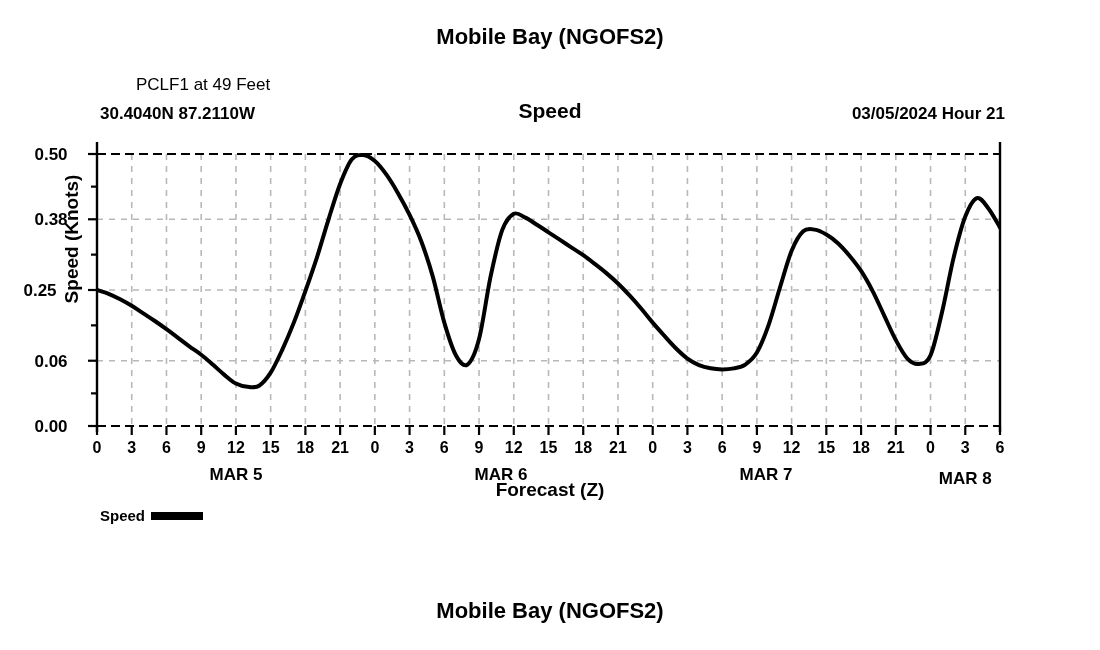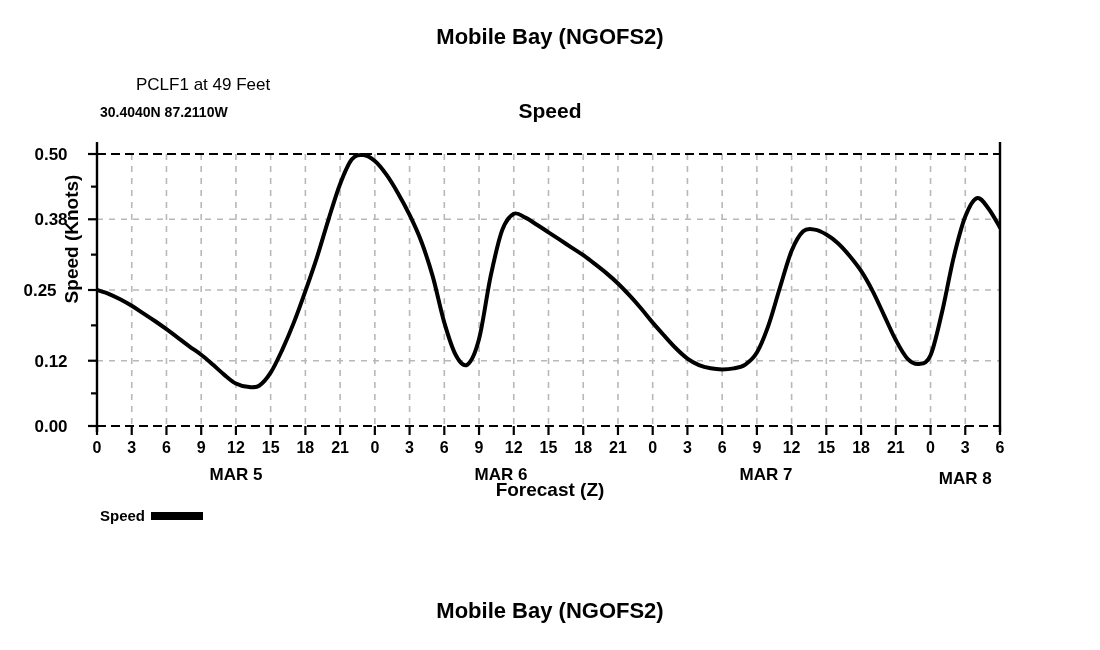--- a/index.html
+++ b/index.html
@@ -50,21 +50,21 @@
     top: 75px;
     font-size: 17px;
     font-weight: normal;
     white-space: nowrap;
     margin-left: 36px;
   }
   .hdr-coords {
     position: absolute;
     left: 100px;
     top: 104px;
-    font-size: 14px;
+    font-size: 17px;
     font-weight: bold;
     white-space: nowrap;
   }
   .hdr-center {
     position: absolute;
     left: 0;
     top: 99px;
     width: 1100px;
     text-align: center;
     font-size: 21px;
@@ -159,20 +159,21 @@
 </head>
 <body>
 
 <div id="page">
 
   <div class="ttl-main">Mobile Bay (NGOFS2)</div>
 
   <div class="hdr-station">PCLF1 at 49 Feet</div>
   <div class="hdr-coords">30.4040N  87.2110W</div>
   <div class="hdr-center">Speed</div>
+  <div class="hdr-right">03/05/2024 Hour 21</div>
 
   <div id="plot-wrap">
     <div class="ylabel">Speed (Knots)</div>
     <svg id="plot-svg" width="1100" height="650" style="position:absolute; left:0; top:0;">
         <line x1="131.73076923076923" y1="154" x2="131.73076923076923" y2="426" stroke="#b8b8b8" stroke-width="1.6" stroke-dasharray="6 6"></line>
         <line x1="166.46153846153845" y1="154" x2="166.46153846153845" y2="426" stroke="#b8b8b8" stroke-width="1.6" stroke-dasharray="6 6"></line>
         <line x1="201.19230769230768" y1="154" x2="201.19230769230768" y2="426" stroke="#b8b8b8" stroke-width="1.6" stroke-dasharray="6 6"></line>
         <line x1="235.92307692307693" y1="154" x2="235.92307692307693" y2="426" stroke="#b8b8b8" stroke-width="1.6" stroke-dasharray="6 6"></line>
         <line x1="270.6538461538462" y1="154" x2="270.6538461538462" y2="426" stroke="#b8b8b8" stroke-width="1.6" stroke-dasharray="6 6"></line>
         <line x1="305.38461538461536" y1="154" x2="305.38461538461536" y2="426" stroke="#b8b8b8" stroke-width="1.6" stroke-dasharray="6 6"></line>
@@ -243,21 +244,21 @@
         </clipPath>
         <g clip-path="url(#plotclip)">
           <path d="M 97.00 290.00 C 98.93 290.63, 104.72 292.27, 108.58 293.81 C 112.44 295.35, 116.29 297.25, 120.15 299.25 C 124.01 301.24, 127.87 303.42, 131.73 305.78 C 135.59 308.13, 139.45 310.85, 143.31 313.39 C 147.17 315.93, 151.03 318.38, 154.88 321.01 C 158.74 323.64, 162.60 326.36, 166.46 329.17 C 170.32 331.98, 174.18 334.97, 178.04 337.87 C 181.90 340.77, 185.76 343.77, 189.62 346.58 C 193.47 349.39, 197.33 351.74, 201.19 354.74 C 205.05 357.73, 208.91 361.17, 212.77 364.53 C 216.63 367.88, 220.49 371.69, 224.35 374.86 C 228.21 378.04, 232.06 381.57, 235.92 383.57 C 239.78 385.56, 243.64 386.47, 247.50 386.83 C 251.36 387.19, 255.22 388.10, 259.08 385.74 C 262.94 383.39, 266.79 378.67, 270.65 372.69 C 274.51 366.70, 278.37 358.18, 282.23 349.84 C 286.09 341.50, 289.95 332.43, 293.81 322.64 C 297.67 312.85, 301.53 301.97, 305.38 291.09 C 309.24 280.21, 313.10 269.33, 316.96 257.36 C 320.82 245.39, 324.68 231.52, 328.54 219.28 C 332.40 207.04, 336.26 193.89, 340.12 183.92 C 343.97 173.95, 347.83 164.25, 351.69 159.44 C 355.55 154.63, 359.41 154.82, 363.27 155.09 C 367.13 155.36, 370.99 157.81, 374.85 161.07 C 378.71 164.34, 382.56 169.32, 386.42 174.67 C 390.28 180.02, 394.14 186.46, 398.00 193.17 C 401.86 199.88, 405.72 206.95, 409.58 214.93 C 413.44 222.91, 417.29 230.79, 421.15 241.04 C 425.01 251.29, 428.87 262.80, 432.73 276.40 C 436.59 290.00, 440.45 309.49, 444.31 322.64 C 448.17 335.79, 452.03 348.30, 455.88 355.28 C 459.74 362.26, 463.60 367.25, 467.46 364.53 C 471.32 361.81, 475.18 353.65, 479.04 338.96 C 482.90 324.27, 486.76 294.53, 490.62 276.40 C 494.47 258.27, 498.33 240.59, 502.19 230.16 C 506.05 219.73, 509.91 215.93, 513.77 213.84 C 517.63 211.75, 521.49 215.83, 525.35 217.65 C 529.21 219.46, 533.06 222.27, 536.92 224.72 C 540.78 227.17, 544.64 229.80, 548.50 232.34 C 552.36 234.87, 556.22 237.41, 560.08 239.95 C 563.94 242.49, 567.79 245.03, 571.65 247.57 C 575.51 250.11, 579.37 252.46, 583.23 255.18 C 587.09 257.90, 590.95 260.90, 594.81 263.89 C 598.67 266.88, 602.53 269.87, 606.38 273.14 C 610.24 276.40, 614.10 279.75, 617.96 283.47 C 621.82 287.19, 625.68 291.27, 629.54 295.44 C 633.40 299.61, 637.26 303.96, 641.12 308.50 C 644.97 313.03, 648.83 318.11, 652.69 322.64 C 656.55 327.17, 660.41 331.43, 664.27 335.70 C 668.13 339.96, 671.99 344.40, 675.85 348.21 C 679.71 352.02, 683.56 355.73, 687.42 358.54 C 691.28 361.35, 695.14 363.44, 699.00 365.07 C 702.86 366.70, 706.72 367.61, 710.58 368.34 C 714.44 369.06, 718.29 369.42, 722.15 369.42 C 726.01 369.42, 729.87 369.15, 733.73 368.34 C 737.59 367.52, 741.45 367.16, 745.31 364.53 C 749.17 361.90, 753.03 359.09, 756.88 352.56 C 760.74 346.03, 764.60 336.24, 768.46 325.36 C 772.32 314.48, 776.18 299.70, 780.04 287.28 C 783.90 274.86, 787.76 260.17, 791.62 250.83 C 795.47 241.49, 799.33 234.78, 803.19 231.25 C 807.05 227.71, 810.91 229.07, 814.77 229.62 C 818.63 230.16, 822.49 232.25, 826.35 234.51 C 830.21 236.78, 834.06 239.68, 837.92 243.22 C 841.78 246.75, 845.64 251.10, 849.50 255.73 C 853.36 260.35, 857.22 265.07, 861.08 270.96 C 864.94 276.85, 868.79 283.65, 872.65 291.09 C 876.51 298.52, 880.37 307.41, 884.23 315.57 C 888.09 323.73, 891.95 332.89, 895.81 340.05 C 899.67 347.21, 903.53 354.55, 907.38 358.54 C 911.24 362.53, 915.10 364.53, 918.96 363.98 C 922.82 363.44, 926.68 363.98, 930.54 355.28 C 934.40 346.58, 938.26 328.08, 942.12 311.76 C 945.97 295.44, 949.83 273.23, 953.69 257.36 C 957.55 241.49, 961.41 226.44, 965.27 216.56 C 969.13 206.68, 972.99 199.42, 976.85 198.06 C 980.71 196.70, 984.56 203.50, 988.42 208.40 C 992.28 213.30, 998.07 224.27, 1000.00 227.44" fill="none" stroke="#000000" stroke-width="4" stroke-linecap="round" stroke-linejoin="round"></path>
           <path d="M 1000.00 227.44 C 1003.86 231.70, 1015.44 244.58, 1023.15 253.01 C 1030.87 261.44, 1038.59 270.78, 1046.31 278.03 C 1054.03 285.29, 1061.74 290.73, 1069.46 296.53 C 1077.18 302.33, 1084.90 308.04, 1092.62 312.85 C 1100.33 317.65, 1108.05 321.64, 1115.77 325.36 C 1123.49 329.08, 1135.06 333.52, 1138.92 335.15" fill="none" stroke="#000000" stroke-width="4" stroke-linecap="round" stroke-linejoin="round"></path>
         </g>
       </svg>
     <div id="ytick-holder">
         <div class="ytick-label" style="left: 21px; top: 146px;">0.50</div>
         <div class="ytick-label" style="left: 21px; top: 211.28px;">0.38</div>
         <div class="ytick-label" style="left: 10px; top: 282px;">0.25</div>
-        <div class="ytick-label" style="left: 21px; top: 352.72px;">0.12</div>
+        <div class="ytick-label" style="left: 21px; top: 352.72px;">0.06</div>
         <div class="ytick-label" style="left: 21px; top: 418px;">0.00</div>
       </div>
     <div id="xtick-holder">
         <div class="xtick-label" style="left: 82px; top: 440px;">0</div>
         <div class="xtick-label" style="left: 116.731px; top: 440px;">3</div>
         <div class="xtick-label" style="left: 151.462px; top: 440px;">6</div>
         <div class="xtick-label" style="left: 186.192px; top: 440px;">9</div>
         <div class="xtick-label" style="left: 220.923px; top: 440px;">12</div>
         <div class="xtick-label" style="left: 255.654px; top: 440px;">15</div>
         <div class="xtick-label" style="left: 290.385px; top: 440px;">18</div>

